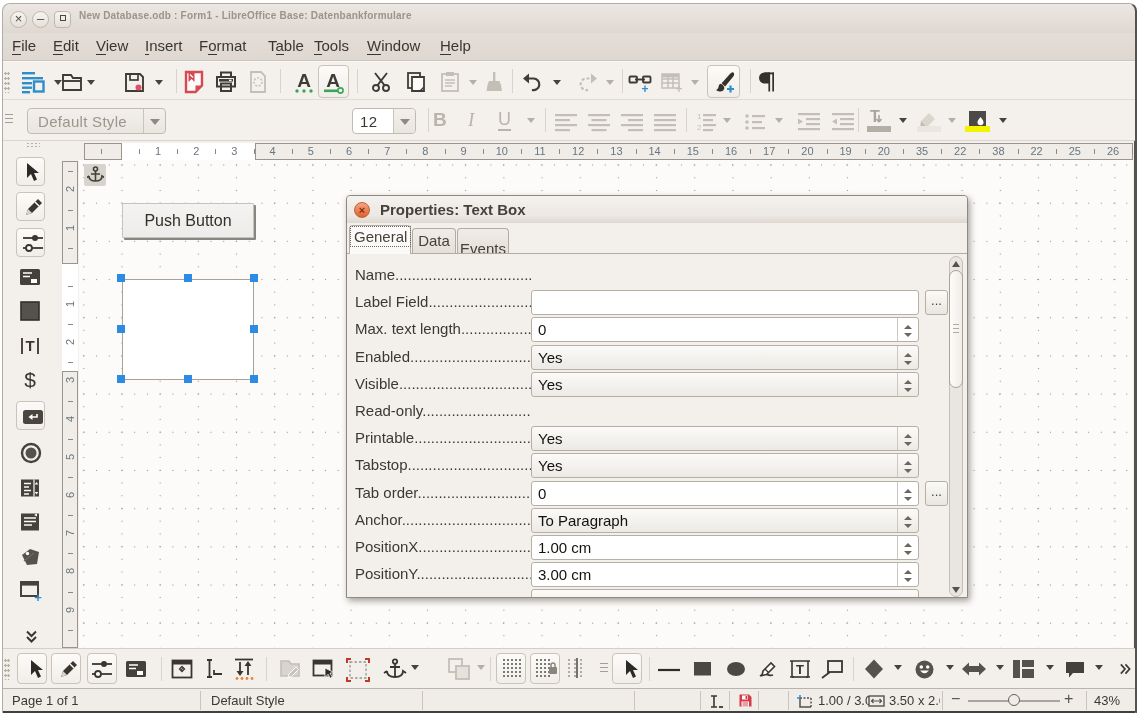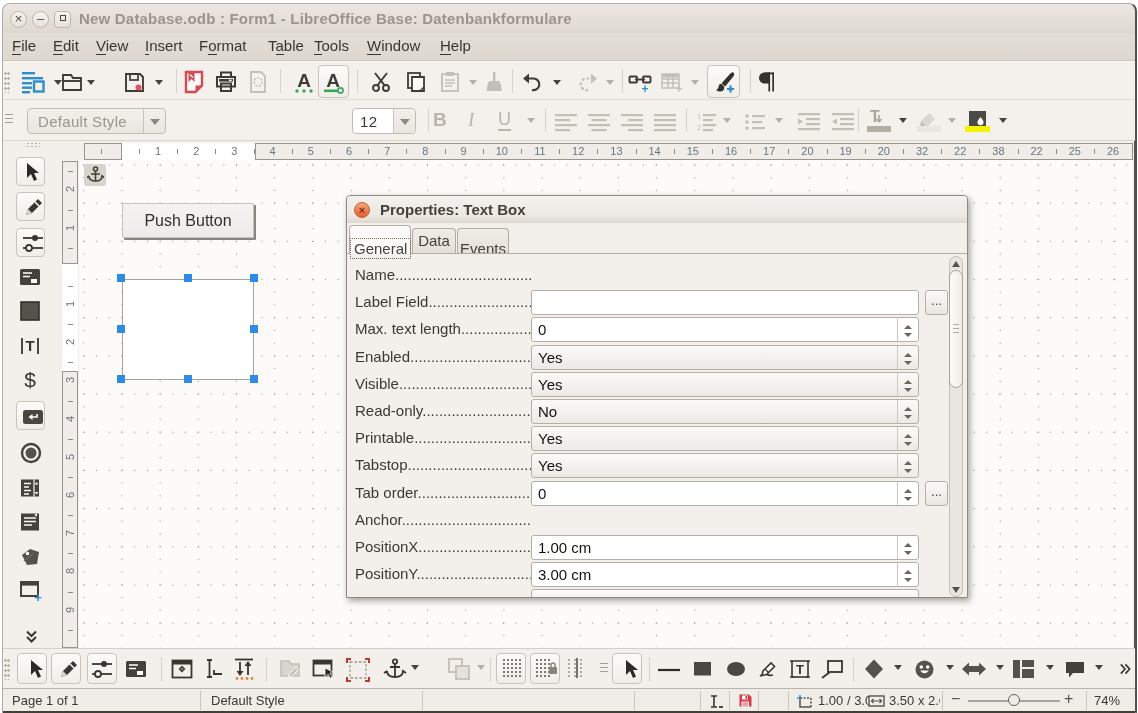--- a/index.html
+++ b/index.html
@@ -4,21 +4,21 @@
 html,body{width:1138px;height:713px;background:#fff;font-family:"Liberation Sans",sans-serif;overflow:hidden}
 .abs{position:absolute}
 #win{position:absolute;left:2px;top:3px;width:1135px;height:710px;border:1px solid #b2aca4;
  border-left-width:2px;border-right:3px solid #56524c;
  border-radius:8px 8px 0 0;background:#f3f0ec;overflow:hidden}
 .titlebar{position:absolute;left:3px;top:4px;width:1132px;height:29px;
  background:linear-gradient(#ece7e2,#ded8d1);border-radius:7px 7px 0 0}
 .wbtn{position:absolute;top:7px;width:17px;height:17px;border-radius:50%;
  border:1px solid #bdb6ac;background:linear-gradient(#f7f4f0,#e5e0d9);
  color:#4c473f;font-size:13px;line-height:14px;text-align:center}
-.title{position:absolute;left:79px;top:6px;font-size:15px;font-weight:bold;color:#9a948a;letter-spacing:.2px}
+.title{position:absolute;left:79px;top:6px;font-size:10px;font-weight:bold;color:#9a948a;letter-spacing:.2px}
 .menubar{position:absolute;left:3px;top:33px;width:1132px;height:27px;background:linear-gradient(#e3ddd7,#ded8d1)}
 .menubar span{position:absolute;top:4px;font-size:15px;color:#3a362f}
 .menubar u{text-decoration:none;border-bottom:1px solid #3a362f}
 .tb1{position:absolute;left:3px;top:60px;width:1132px;height:39px;background:#f4f1ed;
  border-top:1px solid #cbc5bd;box-shadow:inset 0 1px 0 #faf8f5}
 .tb2{position:absolute;left:3px;top:99px;width:1132px;height:42px;background:#f4f1ed;
  border-top:1px solid #e0dbd4;border-bottom:1px solid #d9d4cc}
 .sep24{position:absolute;top:8px;width:1px;height:24px;background:#d8d3cb}
 .in{position:absolute;left:-3px;top:0;width:1138px;height:100%}
 .grip{position:absolute;width:6px;height:22px;
@@ -349,21 +349,21 @@
 <div class="rnum" style="left:478.0px">11</div>
 <div class="rnum" style="left:516.2px">12</div>
 <div class="rnum" style="left:554.4px">13</div>
 <div class="rnum" style="left:592.6px">14</div>
 <div class="rnum" style="left:630.8px">15</div>
 <div class="rnum" style="left:669.0px">16</div>
 <div class="rnum" style="left:707.2px">17</div>
 <div class="rnum" style="left:745.4px">20</div>
 <div class="rnum" style="left:783.6px">19</div>
 <div class="rnum" style="left:821.8px">20</div>
-<div class="rnum" style="left:860.0px">32</div>
+<div class="rnum" style="left:860.0px">35</div>
 <div class="rnum" style="left:898.2px">22</div>
 <div class="rnum" style="left:936.4px">38</div>
 <div class="rnum" style="left:974.6px">22</div>
 <div class="rnum" style="left:1012.8px">25</div>
 <div class="rnum" style="left:1051.0px">26</div>
 <div class="htick" style="left:76.9px"></div>
 <div class="htick" style="left:115.1px"></div>
 <div class="htick" style="left:153.3px"></div>
 <div class="htick" style="left:191.5px"></div>
 <div class="htick" style="left:229.7px"></div>
@@ -508,21 +508,21 @@
 <div class="handle" style="left:104.5px;top:114.0px"></div>
 <div class="handle" style="left:104.5px;top:215.0px"></div>
 <div class="handle" style="left:171.0px;top:114.0px"></div>
 <div class="handle" style="left:171.0px;top:164.5px"></div>
 <div class="handle" style="left:171.0px;top:215.0px"></div>
 </div>
 <div class="dlg">
 <div class="abs" style="left:0;top:0;width:620px;height:27px;background:linear-gradient(#f4f2ef 0%,#ece8e3 72%,#ded8d1 100%);border-radius:3px 3px 0 0"></div>
 <div class="dclose">×</div>
 <div class="dtitle">Properties: Text Box</div>
-<div class="tab" style="left:2px;top:29px;width:62px;height:29px;background:#fbfaf8;z-index:2"><span style="display:inline-block;margin-top:12px;padding:1px 3px;border:1px dotted #6b665e">General</span></div>
+<div class="tab" style="left:2px;top:29px;width:62px;height:29px;background:#fbfaf8;z-index:2"><span style="display:inline-block;margin-top:0;padding:1px 3px;border:1px dotted #6b665e">General</span></div>
 <div class="tab" style="left:65px;top:32px;width:44px;height:26px;background:linear-gradient(#f0ece7,#e4dfd8);padding-top:3px">Data</div>
 <div class="tab" style="left:110px;top:32px;width:52px;height:26px;background:linear-gradient(#f0ece7,#e4dfd8);padding-top:11px">Events</div>
 <div class="tabline"></div>
 <div class="drow" style="top:67px">Name......................................................................</div>
 <div class="drow" style="top:94px">Label Field......................................................................</div>
 <div class="dfield" style="top:94px"></div>
 <div class="dots3" style="top:94px">...</div>
 <div class="drow" style="top:121px">Max. text length......................................................................</div>
 <div class="dfield" style="top:121px">0<span class="spin">
         <i class="up"></i>
@@ -532,41 +532,41 @@
 <div class="dfield cb" style="top:149px">Yes<span class="spin">
         <i class="up"></i>
         <i class="dn"></i>
       </span></div>
 <div class="drow" style="top:176px">Visible......................................................................</div>
 <div class="dfield cb" style="top:176px">Yes<span class="spin">
         <i class="up"></i>
         <i class="dn"></i>
       </span></div>
 <div class="drow" style="top:203px">Read-only......................................................................</div>
-<div class="dfield cb" style="top:203px">No<span class="spin">
-        <i class="up"></i>
-        <i class="dn"></i>
-      </span></div>
 <div class="drow" style="top:230px">Printable......................................................................</div>
 <div class="dfield cb" style="top:230px">Yes<span class="spin">
         <i class="up"></i>
         <i class="dn"></i>
       </span></div>
 <div class="drow" style="top:257px">Tabstop......................................................................</div>
 <div class="dfield cb" style="top:257px">Yes<span class="spin">
         <i class="up"></i>
         <i class="dn"></i>
       </span></div>
 <div class="drow" style="top:285px">Tab order......................................................................</div>
 <div class="dfield" style="top:285px">0<span class="spin">
         <i class="up"></i>
         <i class="dn"></i>
       </span></div>
 <div class="dots3" style="top:285px">...</div>
 <div class="drow" style="top:312px">Anchor......................................................................</div>
+<div class="dfield cb" style="top:312px">To Paragraph<span class="spin">
+        <i class="up"></i>
+        <i class="dn"></i>
+      </span></div>
 <div class="drow" style="top:339px">PositionX......................................................................</div>
 <div class="dfield" style="top:339px">1.00 cm<span class="spin">
         <i class="up"></i>
         <i class="dn"></i>
       </span></div>
 <div class="drow" style="top:366px">PositionY......................................................................</div>
 <div class="dfield" style="top:366px">3.00 cm<span class="spin">
         <i class="up"></i>
         <i class="dn"></i>
       </span></div>
@@ -829,15 +829,15 @@
         <rect x="1" y="2" width="15" height="10" fill="#f0ede8" stroke="#55514b" stroke-width="1.4"></rect>
         <path d="M4 7h9M5.5 5l-2 2 2 2M11.5 5l2 2-2 2" stroke="#55514b" stroke-width="1.2" fill="none"></path>
       </svg>
 <span class="c" style="left:889px;width:51px;overflow:hidden;white-space:nowrap;display:inline-block">3.50 x 2.61</span>
 <div class="ssep" style="left:942px"></div>
 <span class="c" style="left:951px;top:1px;font-size:16px;color:#55514b">−</span>
 <div class="abs" style="left:968px;top:11px;width:92px;height:2px;background:#a9a49c"></div>
 <div class="abs" style="left:1008px;top:5px;width:12px;height:12px;border:1.5px solid #66625a;border-radius:50%;background:#f0ede8"></div>
 <span class="c" style="left:1064px;top:1px;font-size:16px;color:#55514b">+</span>
 <div class="ssep" style="left:1086px"></div>
-<span class="c" style="left:1094px">74%</span>
+<span class="c" style="left:1094px">43%</span>
 </div>
   </div>
 <div class="winbot"></div>
 </body></html>

